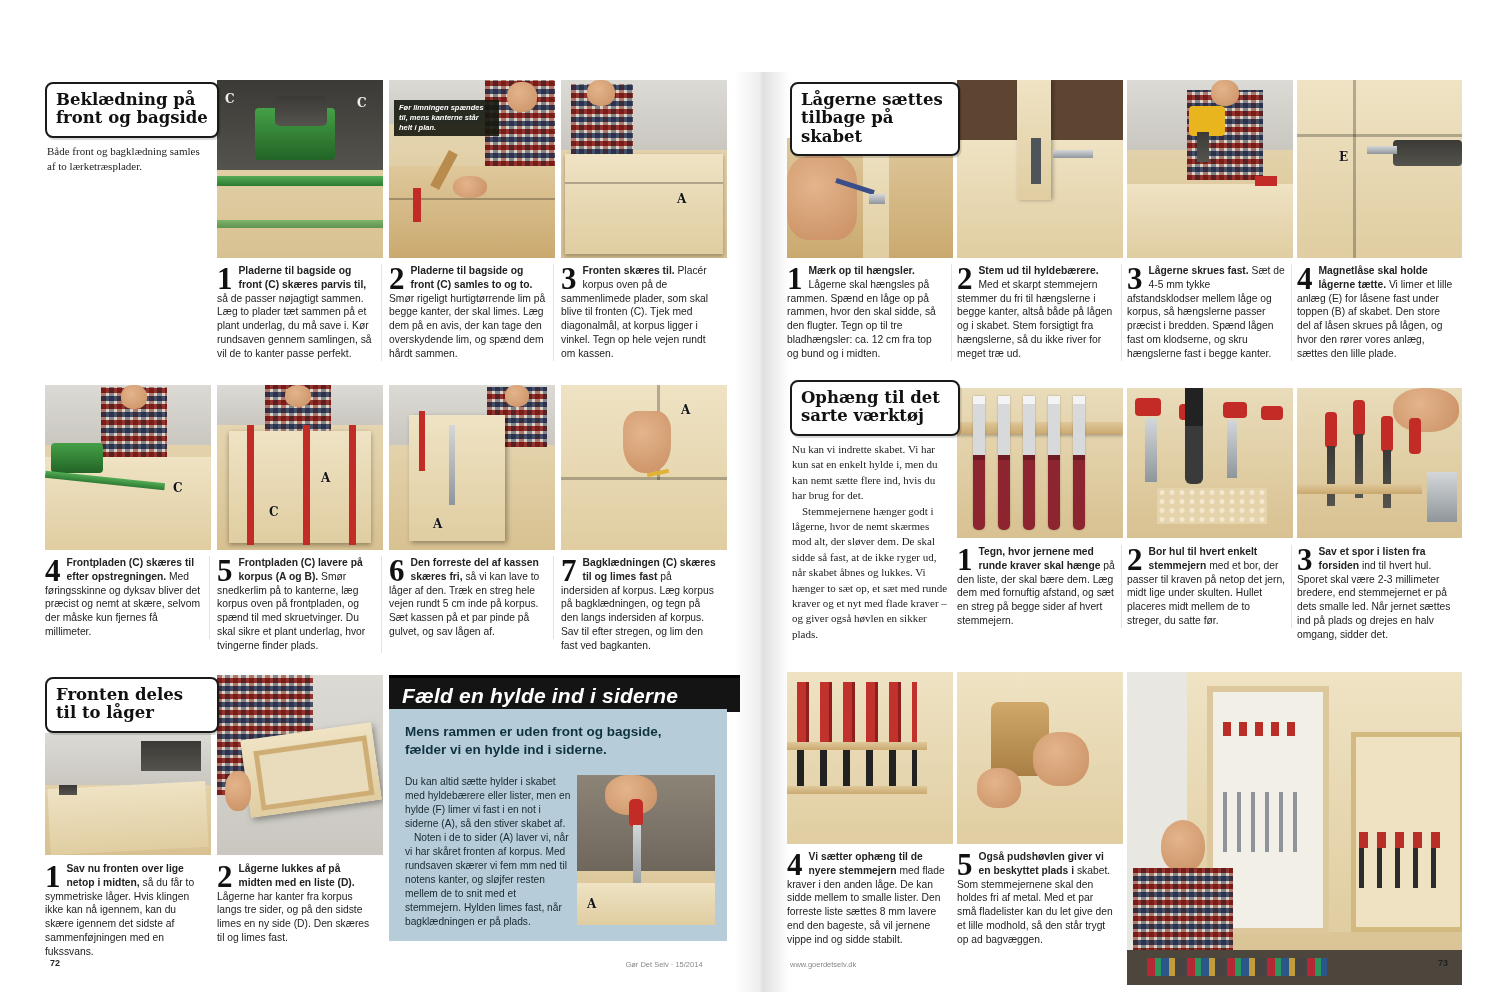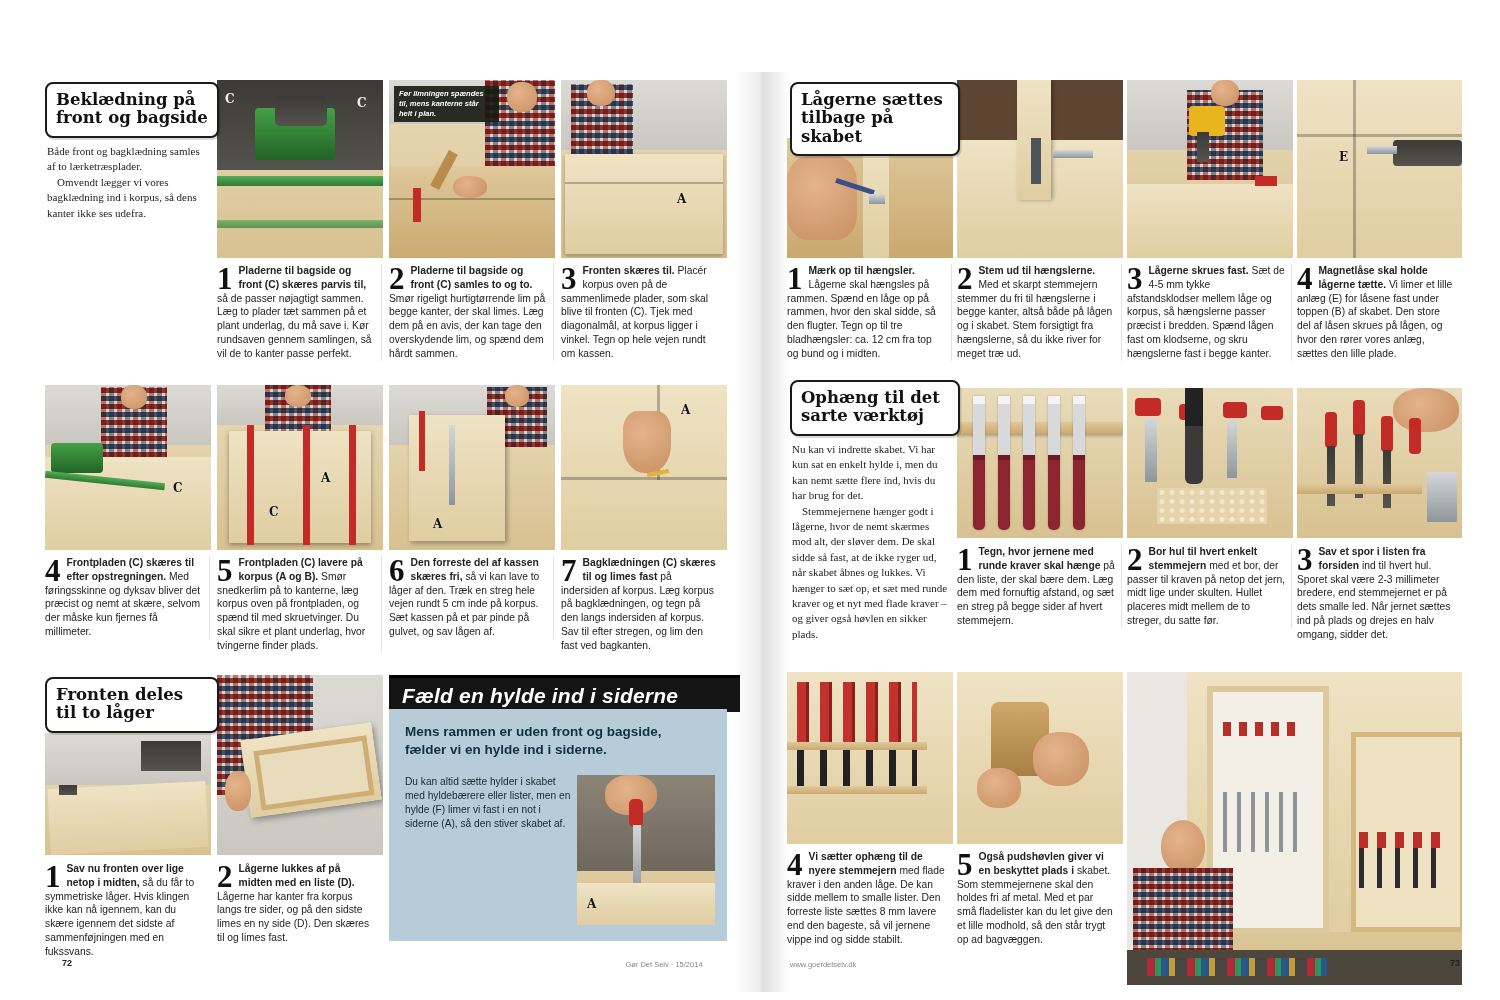--- a/index.html
+++ b/index.html
@@ -24,51 +24,50 @@
   .plaid{background:
     repeating-linear-gradient(0deg,#9c3632 0 5px,#e4ded2 5px 8px,#4a5472 8px 13px,#e4ded2 13px 16px),
     repeating-linear-gradient(90deg,rgba(156,54,50,.6) 0 5px,rgba(228,222,210,.4) 5px 8px,rgba(74,84,114,.6) 8px 13px,rgba(228,222,210,.4) 13px 16px);
     background-blend-mode:multiply;}
   .skin{background:radial-gradient(circle at 40% 35%,#e4b48c,#c98f62);border-radius:45%;}
   .greenrail{background:linear-gradient(180deg,#53ad55,#2f7a33);}
   .sawgreen{background:linear-gradient(180deg,#45a047,#226426);border-radius:4px;}
   .clampred{background:#c22b26;}
   .metal{background:linear-gradient(180deg,#d4d7d9,#8f969b);}
   .shadowline{background:rgba(0,0,0,.25);}
-  .notebox{position:absolute;background:rgba(22,26,15,.9);color:#fff;font:italic 700 7.5px/1.35 "Liberation Sans",sans-serif;padding:3px 5px;max-width:95px;z-index:4;}
+  .notebox{position:absolute;background:rgba(22,26,15,.9);color:#fff;font:italic 700 7.5px/1.35 "Liberation Sans",sans-serif;padding:3px 5px;max-width:95px;z-index:4;margin-top:14px;}
   .ltr{position:absolute;font:700 12px "DejaVu Serif",serif;color:#151515;text-shadow:0 0 2px rgba(255,255,255,.65);z-index:3;}
   .chisels{position:absolute;display:flex;gap:13px;}
   .chisel{width:12px;height:100%;background:linear-gradient(180deg,#f3f3f5 0 6%,#d7d9db 6% 44%,#6f1b23 44% 48%,#8d2530 48% 100%);border-radius:0 0 5px 5px;box-shadow:0 0 2px rgba(0,0,0,.3);}
   .redbars{background:repeating-linear-gradient(90deg,#c0322b 0 9px,#8e1f1c 9px 12px,rgba(0,0,0,0) 12px 23px);}
   .blacktips{background:repeating-linear-gradient(90deg,#222 0 7px,rgba(0,0,0,0) 7px 23px);}
   
   .banner{position:absolute;background:#141414;border-top:3px solid #000;color:#fff;display:flex;align-items:center;padding-left:13px;font:italic 800 21px/1 "Liberation Sans",sans-serif;letter-spacing:.2px;}
   .bluebox{position:absolute;background:#b6cdd9;}
   .bluebox .bold-intro{position:absolute;left:16px;top:14px;width:300px;font:700 13.5px/1.35 "Liberation Sans",sans-serif;color:#0f3140;margin:0;}
   .bluebox .bb-body{position:absolute;left:16px;top:66px;width:168px;color:#17272e;}
   .bluebox .bb-body p{margin:0;font:10.2px/1.37 "Liberation Sans",sans-serif;}
   .bluebox .bb-body p + p{text-indent:9px;}
   
   .bigcap{position:absolute;font:700 10px/1.5 "Liberation Sans",sans-serif;color:#2b2014;z-index:4;}
   
-  .pgnum{position:absolute;font:700 9px "Liberation Sans",sans-serif;color:#222;margin-left:12px;}
+  .pgnum{position:absolute;font:700 9px "Liberation Sans",sans-serif;color:#222;}
   .fineprint{position:absolute;font:7.5px "Liberation Sans",sans-serif;color:#888;}
   .gutter{position:absolute;background:linear-gradient(90deg,rgba(0,0,0,0) 0%,rgba(0,0,0,.07) 45%,rgba(0,0,0,.12) 52%,rgba(0,0,0,0) 100%);}
 </style>
 </head>
 <body>
 
 <div class="gutter" style="left:735px;top:72px;width:54px;height:920px;"></div>
 
 <div class="hdrbox" style="left:45px;top:82px;width:152px;">
   <span>Beklædning på front og bagside</span>
 </div>
 <div class="intro" style="left:47px;top:144px;width:160px;">
   <p>Både front og bagklædning samles af to lærketræsplader.</p>
-  <p>Omvendt lægger vi vores bagklædning ind i korpus, så dens kanter ikke ses udefra.</p>
 </div>
 
 <div class="photo" style="left:217px;top:80px;width:166px;height:178px;">
   <div class="sh dark" style="left:0;top:0;width:166px;height:90px;"></div>
   <div class="sh sawgreen" style="left:38px;top:28px;width:80px;height:52px;"></div>
   <div class="sh dark" style="left:58px;top:16px;width:52px;height:30px;border-radius:5px;"></div>
   <div class="sh greenrail" style="left:0;top:96px;width:166px;height:10px;"></div>
   <div class="sh greenrail" style="left:0;top:140px;width:166px;height:8px;opacity:.7;"></div>
   <span class="ltr" style="left:8px;top:12px;color:#eee;text-shadow:none;">C</span>
   <span class="ltr" style="left:140px;top:16px;color:#eee;text-shadow:none;">C</span>
@@ -186,20 +185,21 @@
   <p><b>Lågerne lukkes af på midten med en liste (D).</b> <span>Lågerne har kanter fra korpus langs tre sider, og på den sidste limes en ny side (D). Den skæres til og limes fast.</span></p>
 </div>
 
 <div class="banner" style="left:389px;top:675px;width:338px;height:34px;">
   <span>Fæld en hylde ind i siderne</span>
 </div>
 <div class="bluebox" style="left:389px;top:709px;width:338px;height:232px;">
   <p class="bold-intro">Mens rammen er uden front og bagside, fælder vi en hylde ind i siderne.</p>
   <div class="bb-body">
     <p>Du kan altid sætte hylder i skabet med hyldebærere eller lister, men en hylde (F) limer vi fast i en not i siderne (A), så den stiver skabet af.</p>
+    <p>Noten i de to sider (A) laver vi, når vi har skåret fronten af korpus. Med rundsaven skærer vi fem mm ned til notens kanter, og sløjfer resten mellem de to snit med et stemmejern. Hylden limes fast, når bagklædningen er på plads.</p>
   </div>
   <div class="photo" style="left:188px;top:66px;width:138px;height:150px;">
     <div class="sh" style="left:0;top:0;width:138px;height:96px;background:linear-gradient(180deg,#8d8478,#6f675c);"></div>
     <div class="sh skin" style="left:28px;top:0;width:52px;height:40px;"></div>
     <div class="sh clampred" style="left:52px;top:24px;width:14px;height:28px;border-radius:5px;"></div>
     <div class="sh metal" style="left:56px;top:50px;width:8px;height:68px;"></div>
     <div class="sh woodlt" style="left:0;top:108px;width:138px;height:42px;"></div>
     <span class="ltr" style="left:10px;top:122px;">A</span>
   </div>
 </div>
@@ -241,21 +241,21 @@
   <div class="sh metal" style="left:70px;top:66px;width:30px;height:8px;"></div>
   <span class="ltr" style="left:42px;top:70px;">E</span>
 </div>
 
 <div class="step divr" style="left:787px;top:264px;width:158px;">
   <span class="num">1</span>
   <p><b>Mærk op til hængsler.</b> <span>Lågerne skal hængsles på rammen. Spænd en låge op på rammen, hvor den skal sidde, så den flugter. Tegn op til tre bladhængsler: ca. 12 cm fra top og bund og i midten.</span></p>
 </div>
 <div class="step divr" style="left:957px;top:264px;width:158px;">
   <span class="num">2</span>
-  <p><b>Stem ud til hængslerne.</b> <span>Med et skarpt stemmejern stemmer du fri til hængslerne i begge kanter, altså både på lågen og i skabet. Stem forsigtigt fra hængslerne, så du ikke river for meget træ ud.</span></p>
+  <p><b>Stem ud til hyldebærere.</b> <span>Med et skarpt stemmejern stemmer du fri til hængslerne i begge kanter, altså både på lågen og i skabet. Stem forsigtigt fra hængslerne, så du ikke river for meget træ ud.</span></p>
 </div>
 <div class="step divr" style="left:1127px;top:264px;width:158px;">
   <span class="num">3</span>
   <p><b>Lågerne skrues fast.</b> <span>Sæt de 4-5 mm tykke afstandsklodser mellem låge og korpus, så hængslerne passer præcist i bredden. Spænd lågen fast om klodserne, og skru hængslerne fast i begge kanter.</span></p>
 </div>
 <div class="step" style="left:1297px;top:264px;width:158px;">
   <span class="num">4</span>
   <p><b>Magnetlåse skal holde lågerne tætte.</b> <span>Vi limer et lille anlæg (E) for låsene fast under toppen (B) af skabet. Den store del af låsen skrues på lågen, og hvor den rører vores anlæg, sættes den lille plade.</span></p>
 </div>
 

